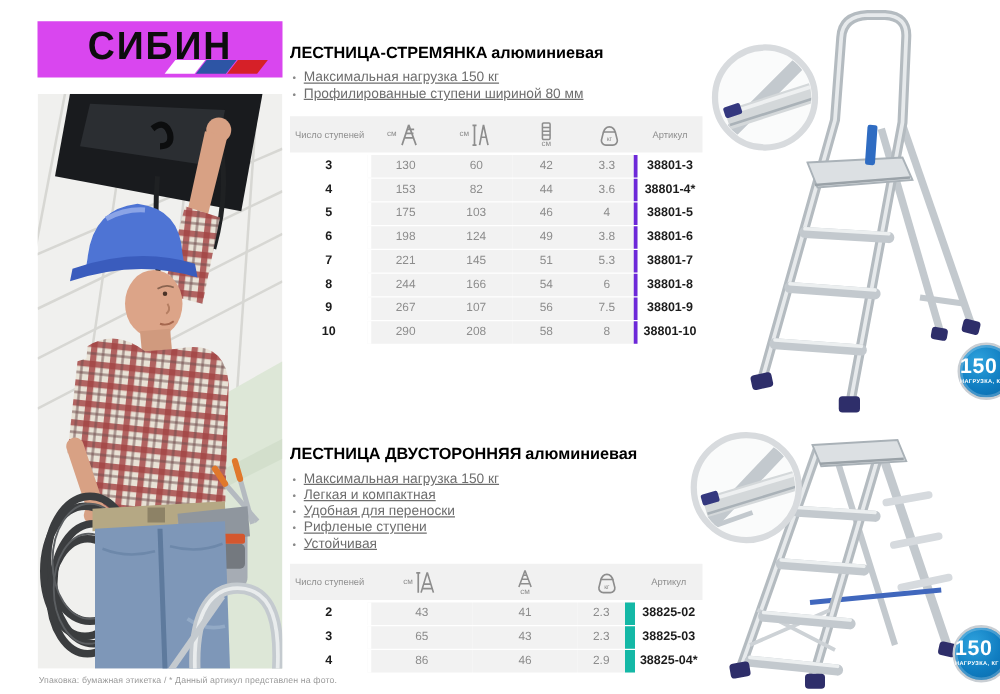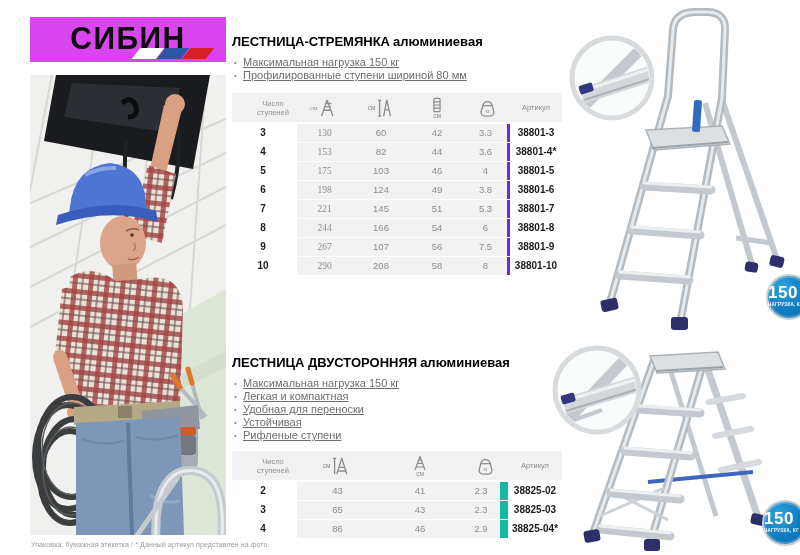--- a/index.html
+++ b/index.html
@@ -30,33 +30,33 @@
     font-size:11px;color:#6e6e6e;line-height:13px;padding-left:9px;position:relative;text-decoration:underline;
   }
   ul.bullets li:before{content:"•";position:absolute;left:0;top:0;color:#8a8a8a;font-size:8px;}
   .sec1 .table{margin-top:11px;}
   .sec2 .table{margin-top:9px;}
 
   .table{width:330px;}
   .thead{display:flex;align-items:center;background:#f1f1f1;height:29px;margin-bottom:2px;}
   .hcell{box-sizing:border-box;display:flex;align-items:center;justify-content:center;
          font-size:7.5px;color:#8f8f8f;height:29px;}
-  .hcell.steps{justify-content:flex-start;padding-left:20px;text-align:center;}
+  .hcell.steps{justify-content:flex-start;padding-left:4px;}
   .hcell.article{justify-content:center;}
   .hcell .unit{font-size:6.5px;color:#8d8d8d;margin-right:1px;}
   .hcell.vstack{flex-direction:column;justify-content:center;}
   .hcell.vstack .unit{margin:0;line-height:6px;}
   .hicon{display:block;}
 
   .trow{display:flex;height:18px;margin-bottom:1px;align-items:stretch;}
   .tcell{box-sizing:border-box;background:#f2f2f2;font-size:9.5px;color:#8d8d8d;
          text-align:center;line-height:18px;overflow:hidden;}
   .tcell.first,.tcell.last{background:transparent;font-size:10px;font-weight:bold;color:#1c1c1c;}
   
-  .t1 .c0{width:62px;} .t1 .c1{width:58px;font-family:Liberation Serif, serif;} .t1 .c2{width:58px;}
+  .t1 .c0{width:62px;} .t1 .c1{width:58px;} .t1 .c2{width:58px;}
   .t1 .c3{width:54px;} .t1 .c4{width:46px;} .t1 .c5{width:52px;}
   .t1 .trow .c1{border-left:3px solid #fff;} .t1 .trow .c4{border-right:3px solid #6d28d9;}
   
   .t2 .c0{width:62px;} .t2 .c1{width:84px;} .t2 .c2{width:84px;}
   .t2 .c3{width:46px;} .t2 .c4{width:54px;}
   .t2 .trow .c1{border-left:3px solid #fff;} .t2 .trow .c3{border-right:8px solid #14b8a6;}
 
   
   .prod{position:absolute;}
   .prod1{left:552px;top:0;width:248px;height:332px;}
@@ -291,22 +291,22 @@
   </div>
 
   <div class="sec sec2">
     <div class="sec-title">
       <span>ЛЕСТНИЦА ДВУСТОРОННЯЯ</span><span class="sub">алюминиевая</span>
     </div>
     <ul class="bullets">
         <li>Максимальная нагрузка 150 кг</li>
         <li>Легкая и компактная</li>
         <li>Удобная для переноски</li>
+        <li>Рифленые ступени</li>
         <li>Устойчивая</li>
-        <li>Рифленые ступени</li>
       </ul>
 
     <div class="table t2">
       <div class="thead">
         <div class="hcell steps c0">Число ступеней</div>
         <div class="hcell c1">
           <span class="unit">см</span>
           <svg class="hicon" width="18" height="20" viewBox="0 0 20 22" fill="none" stroke="#8d8d8d" stroke-width="1.5">
             <path d="M4,2.5 L4,20 M2.2,2.5 L5.8,2.5 M12,2 L6.5,20 M12,2 L17.5,20 M9,12.5 L15,12.5 M7.8,16.5 L16.2,16.5"></path>
           </svg>

